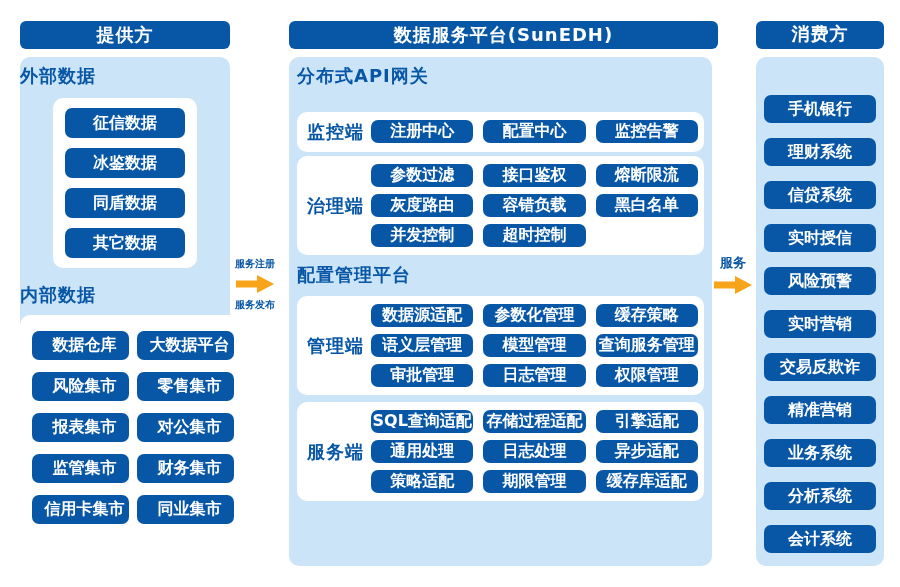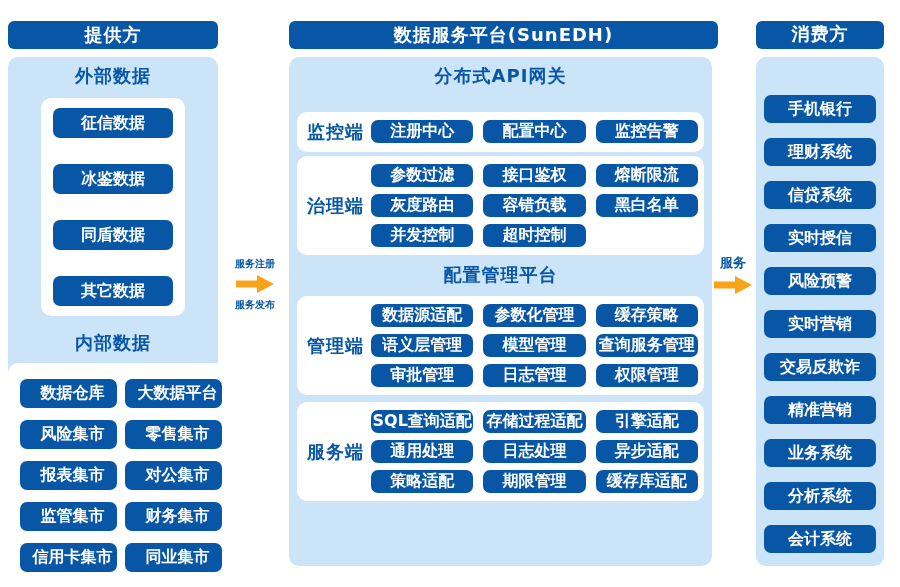--- a/index.html
+++ b/index.html
@@ -1,42 +1,42 @@
 <!DOCTYPE html>
 <html><head>
 <meta charset="utf-8">
 <style>
   * { box-sizing: border-box; margin: 0; padding: 0; }
   html, body { background: #ffffff; }
   body { font-family: "DejaVu Sans", "Liberation Sans", sans-serif; }
   .canvas { position: relative; width: 900px; height: 587px; background: #ffffff; overflow: hidden; }
 
   .column { position: absolute; top: 21px; }
-  .col-provider { left: 8px;  width: 210px; }
+  .col-provider { left: 20px;  width: 210px; }
   .col-platform { left: 289px; width: 429px; }
   .col-consumer { left: 756px; width: 128px; font-family: Liberation Mono, monospace; }
 
   .hdr {
     height: 28px; line-height: 28px; background: #0857A6; color: #fff;
     text-align: center; font-weight: bold; font-size: 18px; border-radius: 6px;
     letter-spacing: 1px;
   }
   .panel { background: #CBE4F8; border-radius: 10px; margin-top: 8px; height: 509px; }
 
   .sec-title {
-    text-align: center; color: #0857A6; font-weight: bold;
+    text-align: left; color: #0857A6; font-weight: bold;
     font-size: 18px; line-height: 22px; letter-spacing: 1px;
   }
 
   
   .p-provider { padding-top: 8px; }
   .white-box { background: #ffffff; border-radius: 10px; }
   .ext-box {
     width: 144px; margin: 11px auto 16px; padding: 10px 12px;
-    display: flex; flex-direction: column; gap: 26px;
+    display: flex; flex-direction: column; gap: 10px;
   }
   .ext-box .btn { height: 30px; }
   .int-title { margin-top: 7px; }
   .int-box {
     width: 226px; height: 254px; margin: 9px auto 0; padding: 16px 12px;
     display: grid; grid-template-columns: 1fr 1fr; gap: 12px 8px; align-content: start;
   }
   .int-box .btn { height: 29px; padding-left: 8px; }
 
   .btn {

